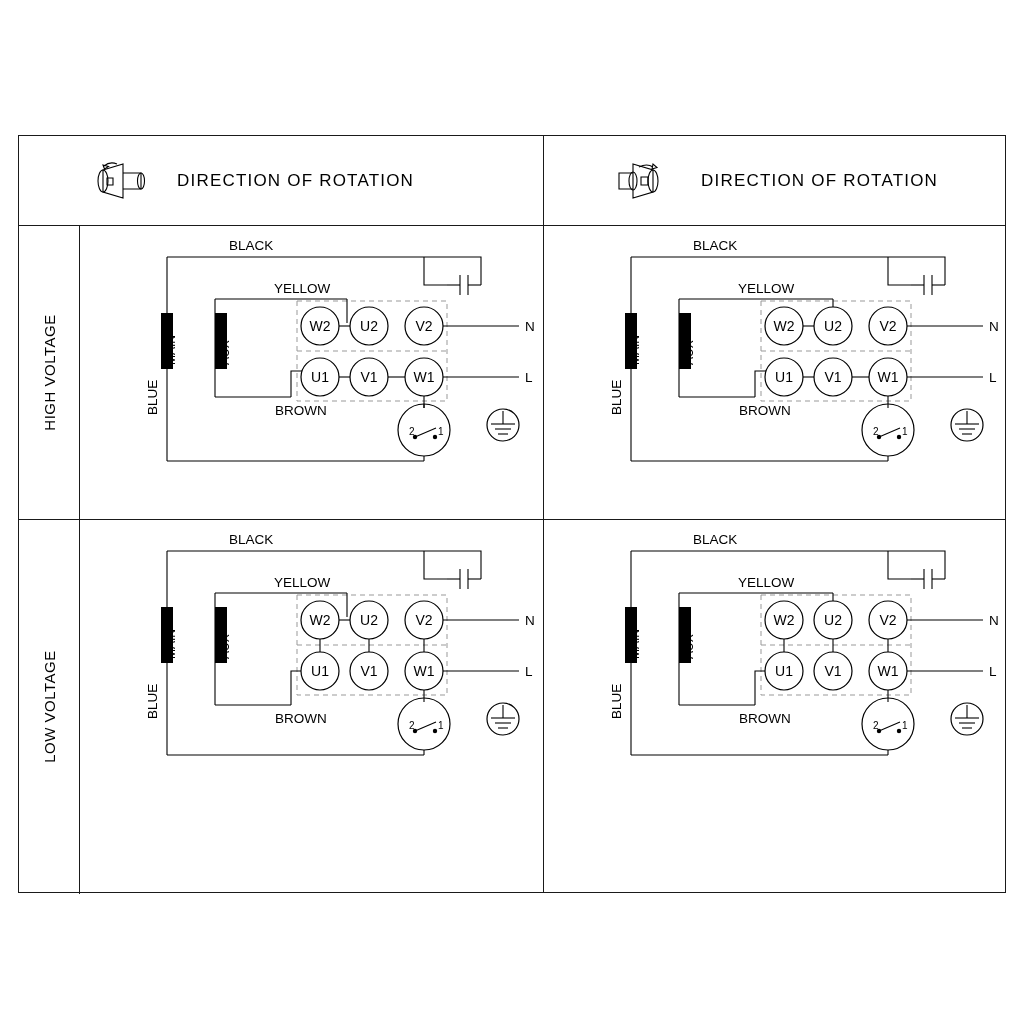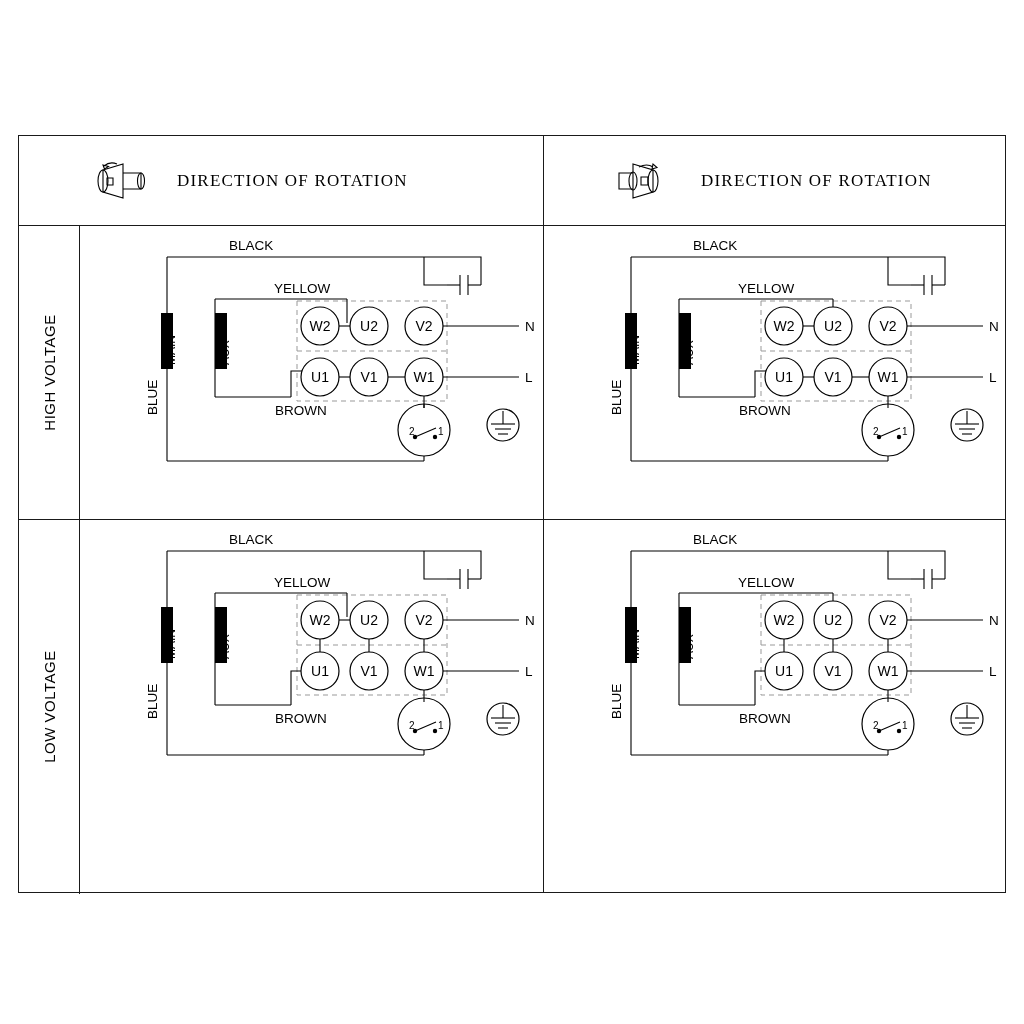--- a/index.html
+++ b/index.html
@@ -55,21 +55,20 @@
   .hdr-cell {
     position: absolute;
     top: 0;
     height: 89px;
     display: flex;
     align-items: center;
   }
   .hdr-title {
     font-size: 17px;
     letter-spacing: 1.2px;
-    font-family: Liberation Serif, serif;
   }
   .motor-icon {
     width: 70px;
     height: 50px;
     flex: none;
     margin-left: 70px;
     margin-right: 18px;
   }
   .panel {
     position: absolute;

